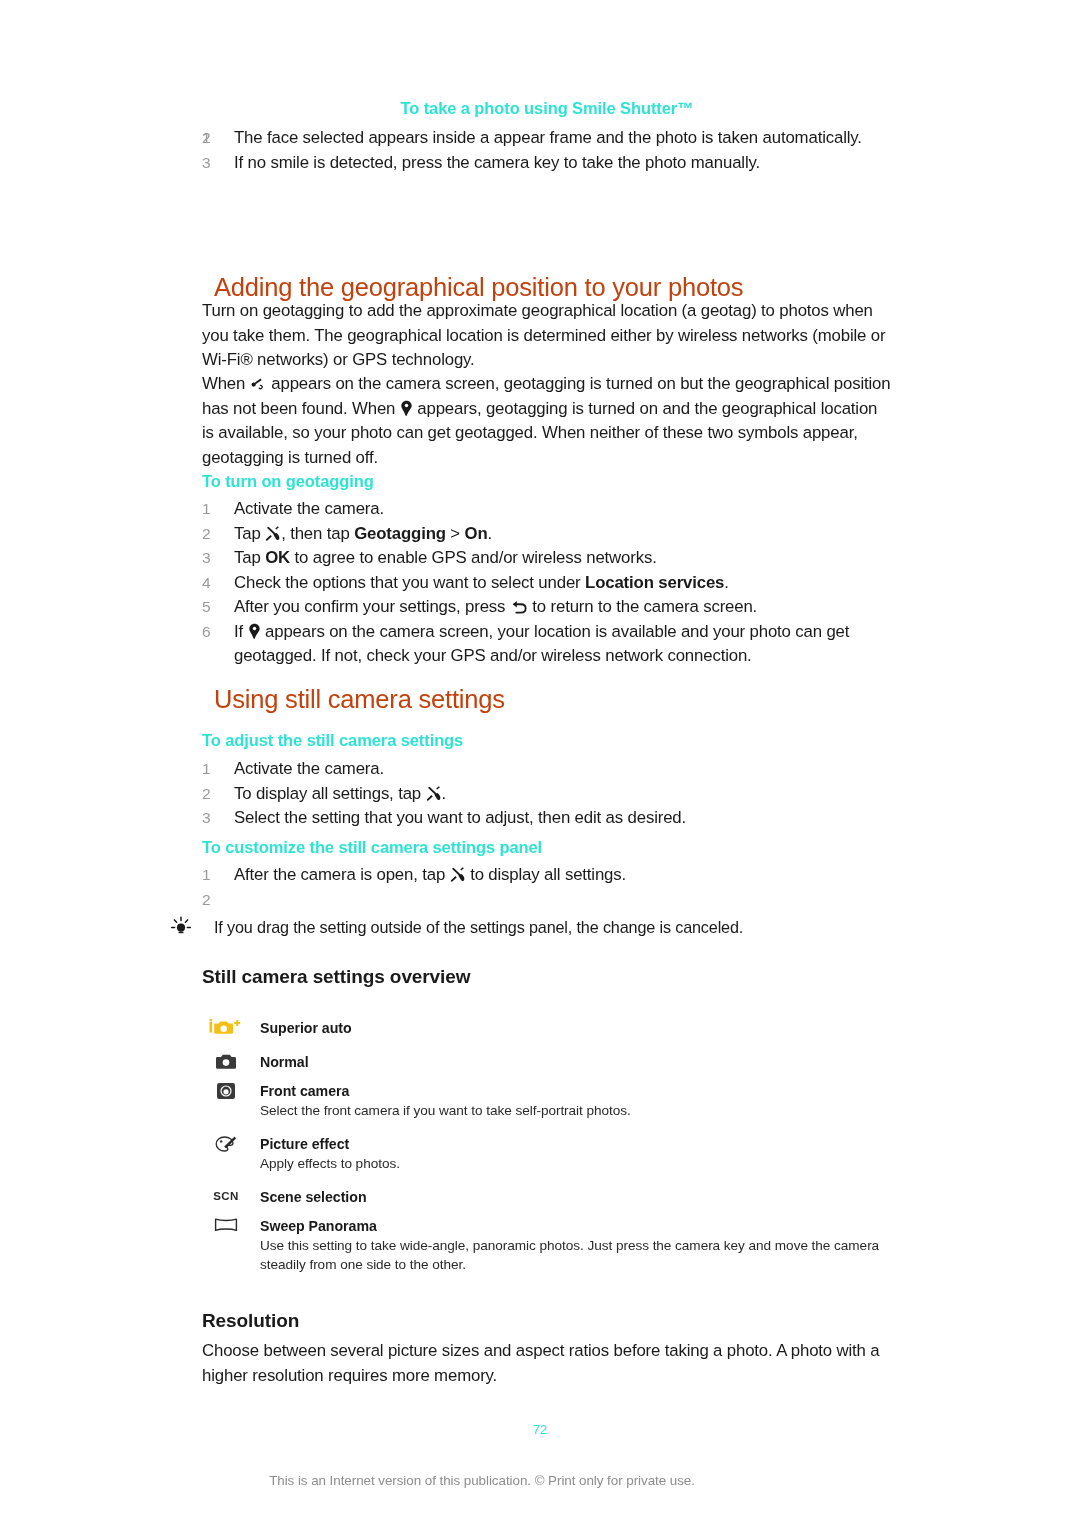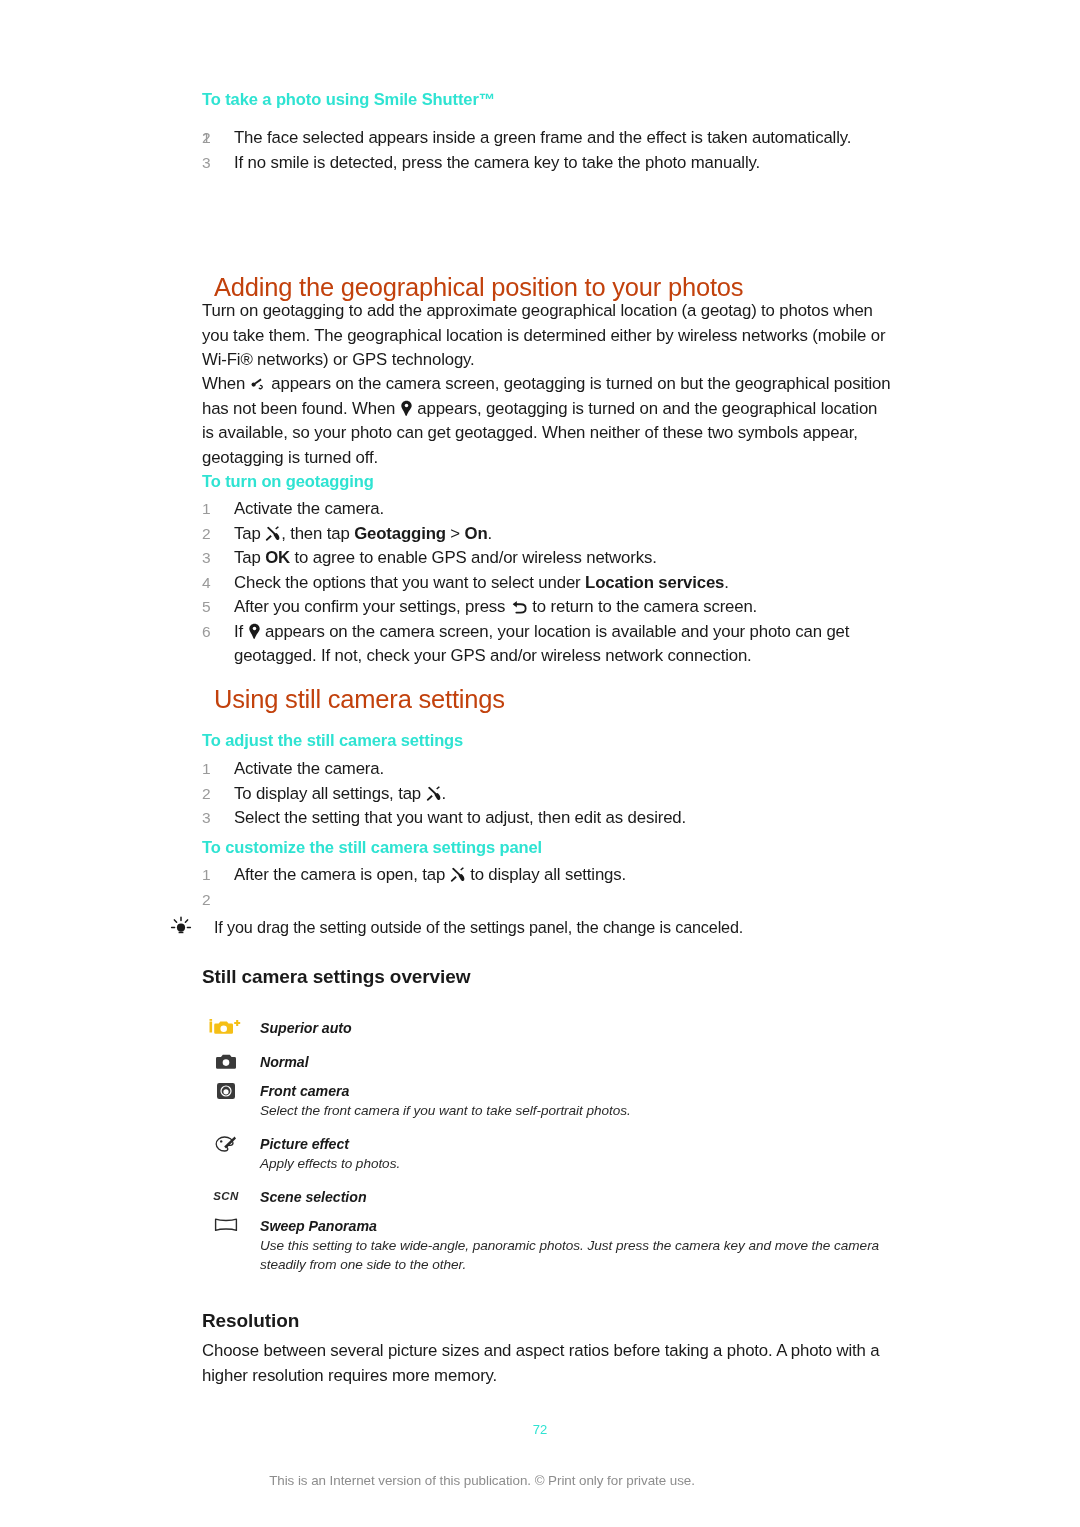--- a/index.html
+++ b/index.html
@@ -152,30 +152,30 @@
     letter-spacing: -0.05px;
   }
 
   b { font-weight: bold; }
 </style>
 </head>
 <body>
 
 <div class="page">
 
-  <div class="content" style="top:90px;">
+  <div class="content" style="top:99px;text-align:center;">
     <div class="proc-title">To take a photo using Smile Shutter™</div>
   </div>
 
   <ol class="steps content" style="top:126px;">
     <li>
       <span class="num">1</span>
     </li>
     <li>
-      <span class="num">2</span><span>The face selected appears inside a green frame and the effect is taken automatically.</span>
+      <span class="num">2</span><span>The face selected appears inside a appear frame and the photo is taken automatically.</span>
     </li>
     <li>
       <span class="num">3</span><span>If no smile is detected, press the camera key to take the photo manually.</span>
     </li>
   </ol>
 
   <h2 class="section-title content" style="top:261px;">Adding the geographical position to your photos</h2>
 
   <p class="body-text content" style="top:299px;">Turn on geotagging to add the approximate geographical location (a geotag) to photos when you take them. The geographical location is determined either by wireless networks (mobile or Wi-Fi® networks) or GPS technology.</p>
 
@@ -273,21 +273,21 @@
         <circle cx="11" cy="11.6" r="4.1" fill="#1a1a1a"></circle>
         <rect x="8.6" y="15.6" width="4.8" height="1.6" fill="#1a1a1a"></rect>
         <path d="M11 1.2 v3.2 M4.4 3.9 l2.2 2.3 M17.6 3.9 l-2.2 2.3 M1.6 11.6 h3.0 M20.4 11.6 h-3.0" stroke="#1a1a1a" stroke-width="1.5" stroke-linecap="round"></path>
       </svg>
     </span>
     <span>If you drag the setting outside of the settings panel, the change is canceled.</span>
   </div>
 
   <h3 class="sub-title content" style="top:966px;">Still camera settings overview</h3>
 
-  <div class="content" style="top:1019px;font-style:italic;">
+  <div class="content" style="top:1019px;">
 
     <div class="ov-row">
       <span class="ov-icon">
         <svg width="34" height="19" viewBox="0 0 34 19">
           <rect x="0.5" y="2.5" width="2.6" height="11" fill="#f5bf16"></rect>
           <rect x="0.5" y="-0.5" width="2.6" height="2.3" fill="#f5bf16"></rect>
           <path d="M6.5 4.6 h3.2 l1.6 -2.0 h6.6 l1.6 2.0 h3.2 a1.3 1.3 0 0 1 1.3 1.3 v7.6 a1.3 1.3 0 0 1 -1.3 1.3 h-16.2 a1.3 1.3 0 0 1 -1.3 -1.3 v-7.6 a1.3 1.3 0 0 1 1.3 -1.3 z" fill="#f5bf16"></path>
           <circle cx="14.7" cy="9.8" r="3.3" fill="#ffffff"></circle>
           <path d="M28.2 1.0 v6.0 M25.2 4.0 h6.0" stroke="#f5bf16" stroke-width="2.1" stroke-linecap="butt"></path>
         </svg>

